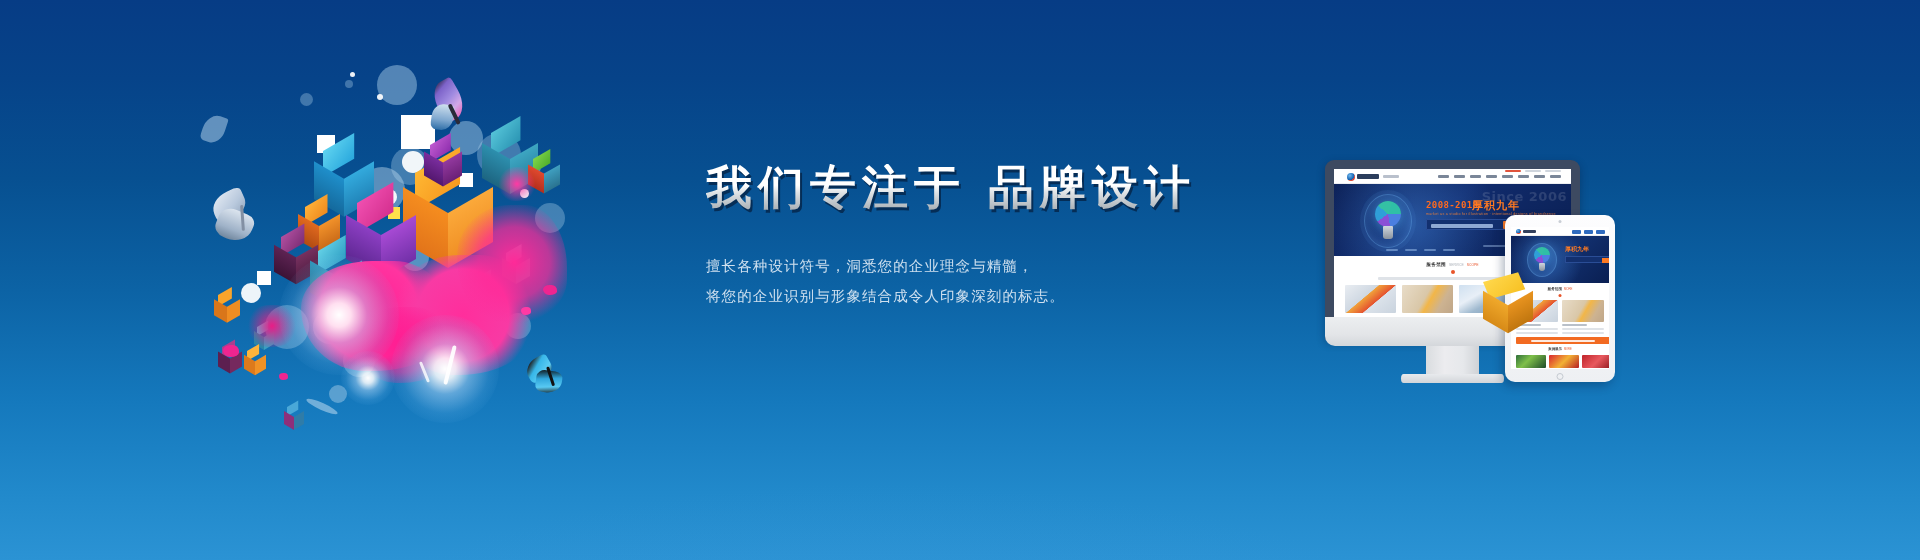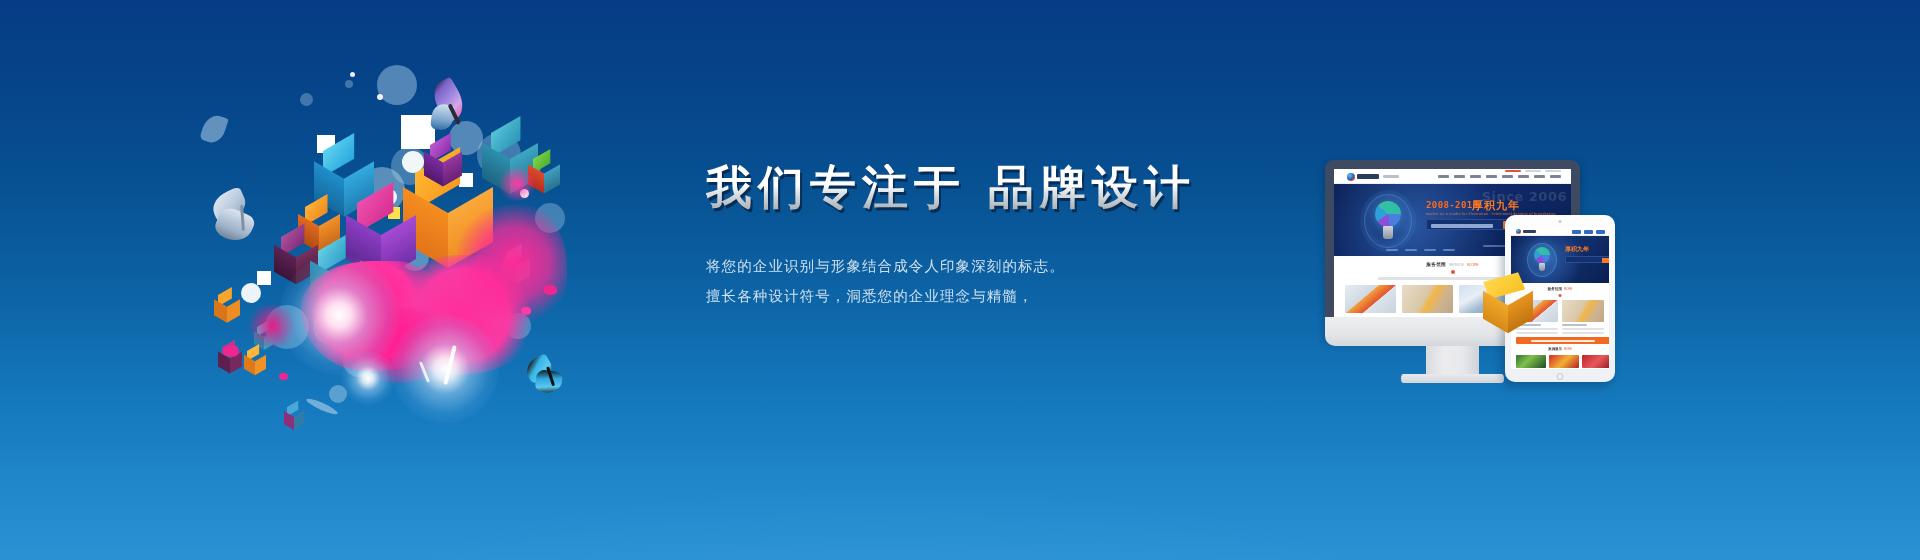--- a/index.html
+++ b/index.html
@@ -457,22 +457,22 @@
     <div class="bfly" style="left:318px;top:300px;width:46px;height:42px;transform:rotate(-8deg);">
       <div class="wing" style="left:4px;top:2px;width:26px;height:22px;background:linear-gradient(150deg,#111 0%,#1f1f1f 16%,#37b6e8 40%,#5ccdf4 72%,#0e0e0e 100%);border-radius:60% 18% 50% 24%;transform:rotate(-22deg);"></div>
       <div class="wing" style="left:12px;top:16px;width:26px;height:22px;background:linear-gradient(170deg,#0d0d0d 0%,#2fa6dc 38%,#58c9f2 70%,#101010 100%);border-radius:34% 30% 58% 30%;transform:rotate(16deg);"></div>
       <div style="position:absolute;left:26px;top:12px;width:3px;height:20px;background:#121212;border-radius:2px;transform:rotate(-10deg);"></div>
     </div>
   </div>
 
   <div id="copy">
     <h1 id="headline">我们专注于 品牌设计</h1>
     <div id="body-copy">
+      <p>擅长各种设计符号，洞悉您的企业理念与精髓，</p>
       <p>将您的企业识别与形象结合成令人印象深刻的标志。</p>
-      <p>擅长各种设计符号，洞悉您的企业理念与精髓，</p>
     </div>
   </div>
 
   <div id="mockup">
 
     <div id="imac">
       <div id="imac-bezel">
         <div id="imac-screen">
 
           <div class="site-topbar">

